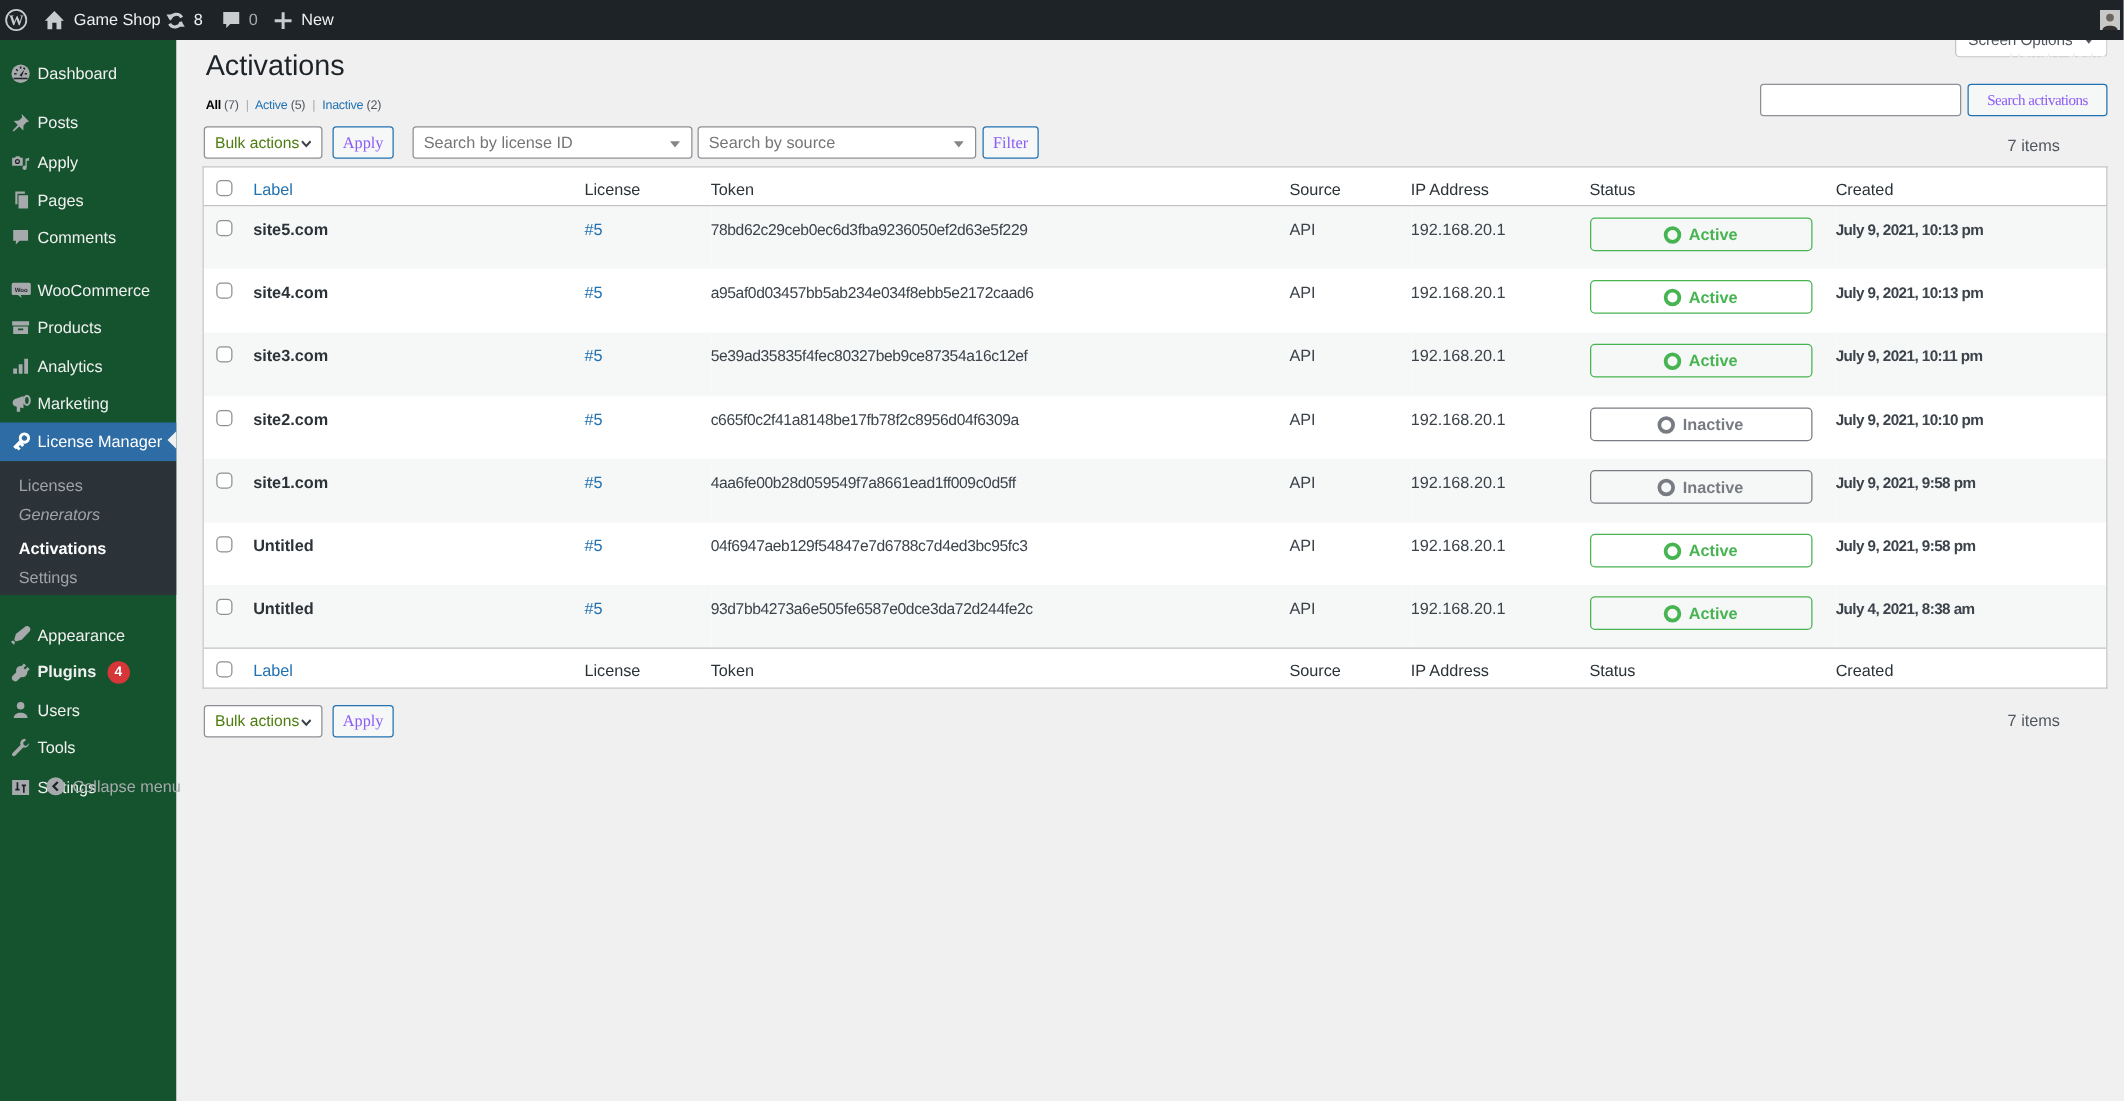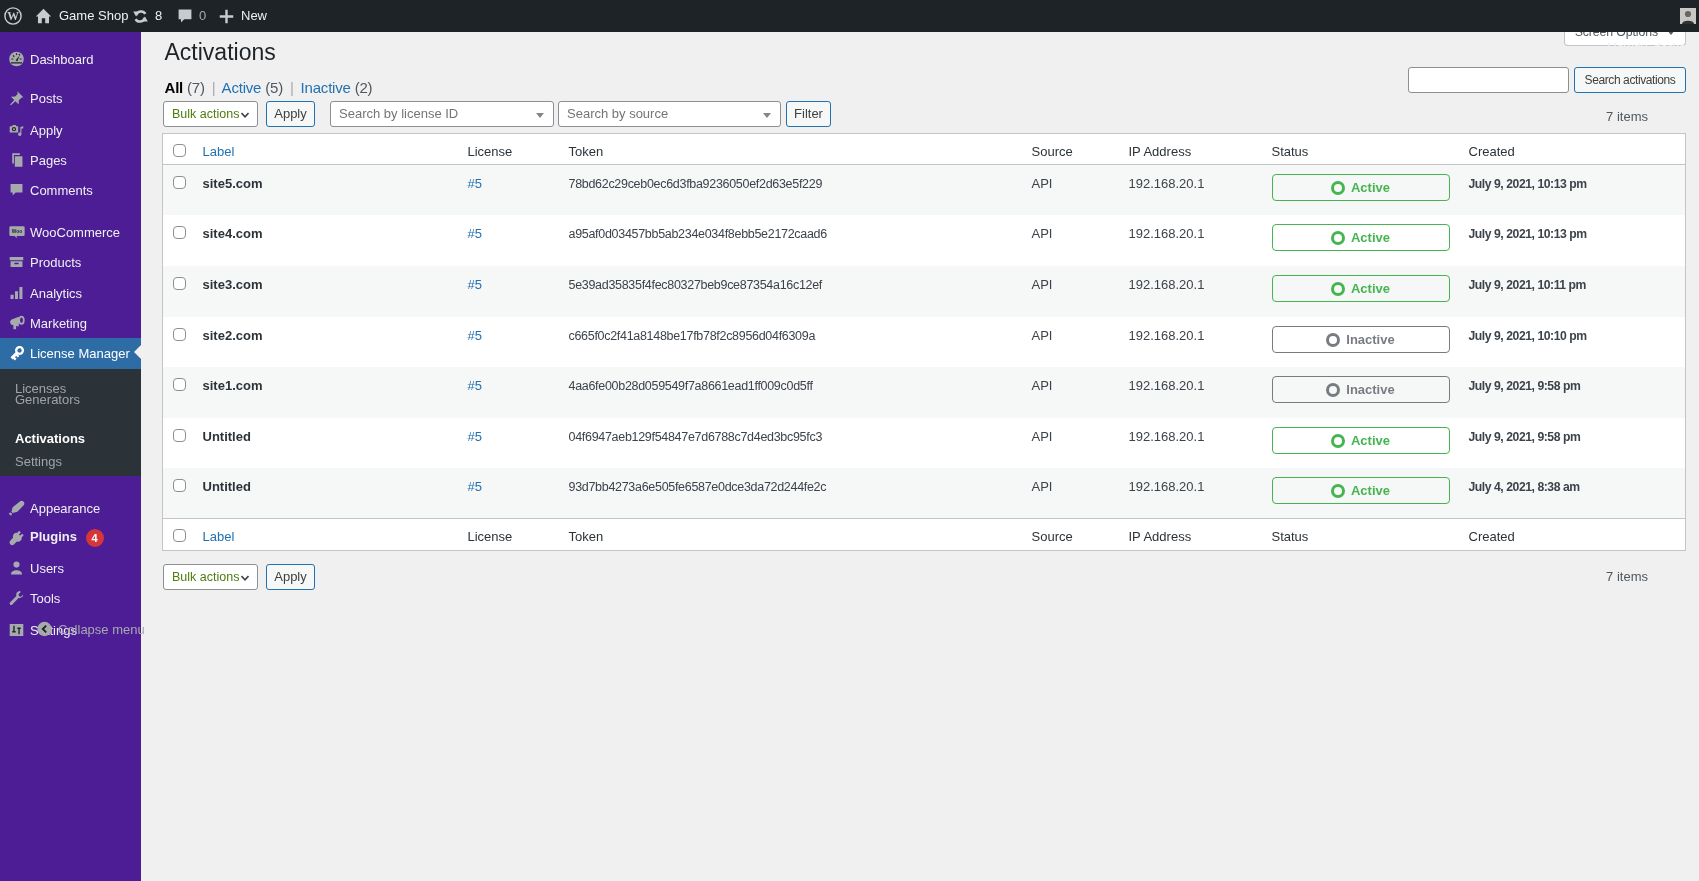--- a/index.html
+++ b/index.html
@@ -14,21 +14,21 @@
 
 #adminbar {
   position: absolute; left:0; top:0; width:1699px; height:32px;
   background:#1d2327; color:#f0f0f1; z-index:50;
 }
 .ab-item { position:absolute; top:0; height:32px; line-height:32px; color:#f0f0f1; font-size:13px; }
 .ab-icon { position:absolute; }
 
 #sidebar {
   position:absolute; left:0; top:32px; width:141px; height:849px;
-  background:#4c1d95;
+  background:#14532d;
 }
 .menu-item { position:absolute; left:0; width:141px; height:31px; color:#f0f0f1; font-size:13px; }
 .menu-item .mi-label { position:absolute; left:30px; top:50%; transform:translateY(-50%); white-space:nowrap; }
 .menu-item svg { position:absolute; left:8px; top:50%; transform:translateY(-50%); }
 .menu-current { background:#2d6ca5; }
 .menu-current:after {
   content:""; position:absolute; right:0; top:50%; margin-top:-8px;
   border:7px solid transparent; border-right-color:#f0f0f1;
 }
 .sub-item { position:absolute; left:15px; color:#9ea4a9; font-size:13px; white-space:nowrap; }
@@ -38,29 +38,29 @@
   margin-left:5px; vertical-align:middle;
 }
 
 #content { position:absolute; left:141px; top:20px; width:1520px; height:849px; }
 #screen-options {
   position:absolute; left:1423px; top:0px; width:122px; height:26px;
   background:#fff; border:1px solid #c3c4c7; border-top:none; border-radius:0 0 4px 4px;
   color:#50575e; font-size:12.3px; letter-spacing:-0.1px; text-align:center; line-height:25px;
 }
 h1.title { position:absolute; left:23.5px; top:18px; font-size:23px; font-weight:400; color:#1d2327; line-height:1.3; }
-#subsubsub { position:absolute; left:23.5px; top:58.5px; font-size:15px; letter-spacing:-0.2px; color:#646970; }
+#subsubsub { position:absolute; left:23.5px; top:58.5px; font-size:10px; letter-spacing:-0.2px; color:#646970; }
 #subsubsub a { color:#2271b1; text-decoration:none; }
 #subsubsub .cnt { color:#50575e; }
 #subsubsub .sep { color:#a7aaad; padding:0 3px; }
 .wpselect, .wpbtn, .s2box, input.wpinput {
   position:absolute; height:26px; font-size:13px; font-family:"Liberation Sans",sans-serif;
   border-radius:3px; border:1px solid #8c8f94; background:#fff; color:#4d7c0f;
 }
-.wpbtn { background:#f6f7f7; border-color:#2271b1; color:#404040; text-align:center; line-height:24px; }
+.wpbtn { background:#f6f7f7; border-color:#2271b1; color:#8b5cf6; text-align:center; line-height:24px;font-family:Liberation Serif, serif; }
 .s2box { color:#757575; }
 .s2box .s2text { position:absolute; left:8px; top:4px; }
 .s2arrow {
   position:absolute; right:9px; top:11px; width:0; height:0;
   border-left:4px solid transparent; border-right:4px solid transparent; border-top:5px solid #838689;
 }
 .selarrow {
   position:absolute; right:8px; top:9px; width:8px; height:8px;
 }
 .items-count { position:absolute; font-size:13px; color:#50575e; }
@@ -202,21 +202,21 @@
     <svg width="18" height="18" viewBox="0 0 20 20">
         <g transform="rotate(-45 10 10)" fill="#fff">
           <path d="M1.5 8.3 h9 v3.4 h-9 Z M2.5 11 h2.6 v3.2 h-2.6 Z M7 11 h2.6 v3.2 h-2.6 Z"></path>
           <path d="M14 5 a5 5 0 1 0 0.001 0 Z M14 7.6 a2.4 2.4 0 1 1 -0.001 0 Z" fill-rule="evenodd"></path>
         </g>
       </svg>
     <span class="mi-label" style="color:#fff;">License Manager</span>
   </div>
   <div class="submenu-box" style="position:absolute; left:0; top:336.5px; width:141px; height:107.5px; background:#2c3338;"></div>
   <span class="sub-item" style="top:348.5px;">Licenses</span>
-  <span class="sub-item" style="top:360px;">Generators</span>
+  <span class="sub-item" style="top:372px;font-style:italic;">Generators</span>
   <span class="sub-item" style="top:398.5px; color:#fff; font-weight:bold;">Activations</span>
   <span class="sub-item" style="top:422px;">Settings</span>
   <div class="menu-item" style="top:460.7px;text-align:right;">
     <svg width="17" height="17" viewBox="0 0 20 20">
         <path d="M16 1.5 a3.2 3.2 0 0 1 2.4 5.3 L11 14.5 L5.5 16 L4 14.5 L5.5 9 L13.6 2.6 A3.2 3.2 0 0 1 16 1.5 Z M4.8 16.8 L3.8 19.2 a7.5 7.5 0 0 1 -3 -3 L3.2 15.2 Z" fill="#a7aaad"></path>
       </svg>
     <span class="mi-label">Appearance</span>
   </div>
   <div class="menu-item" style="top:490.2px;font-weight:bold;">
     <svg width="17" height="17" viewBox="0 0 20 20">

